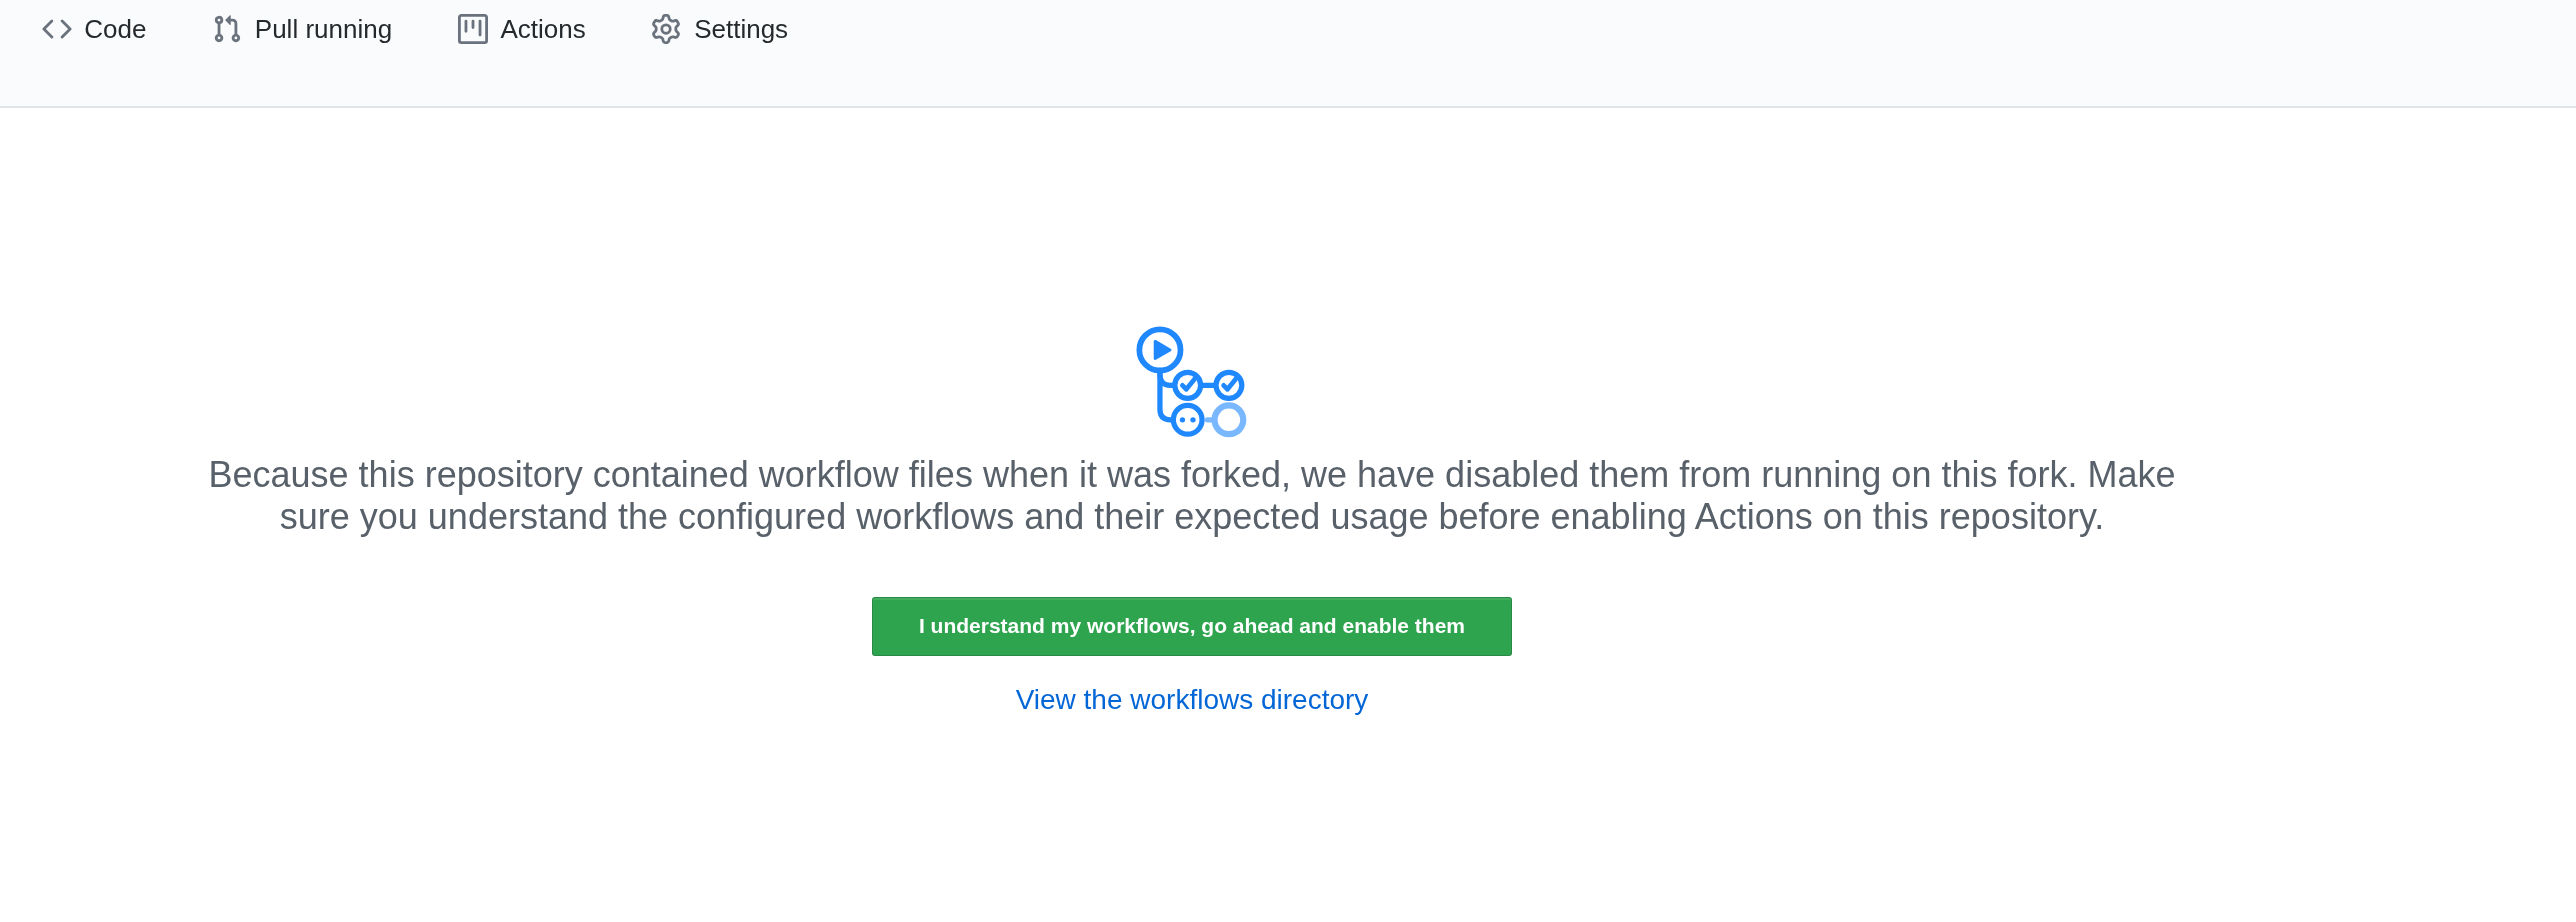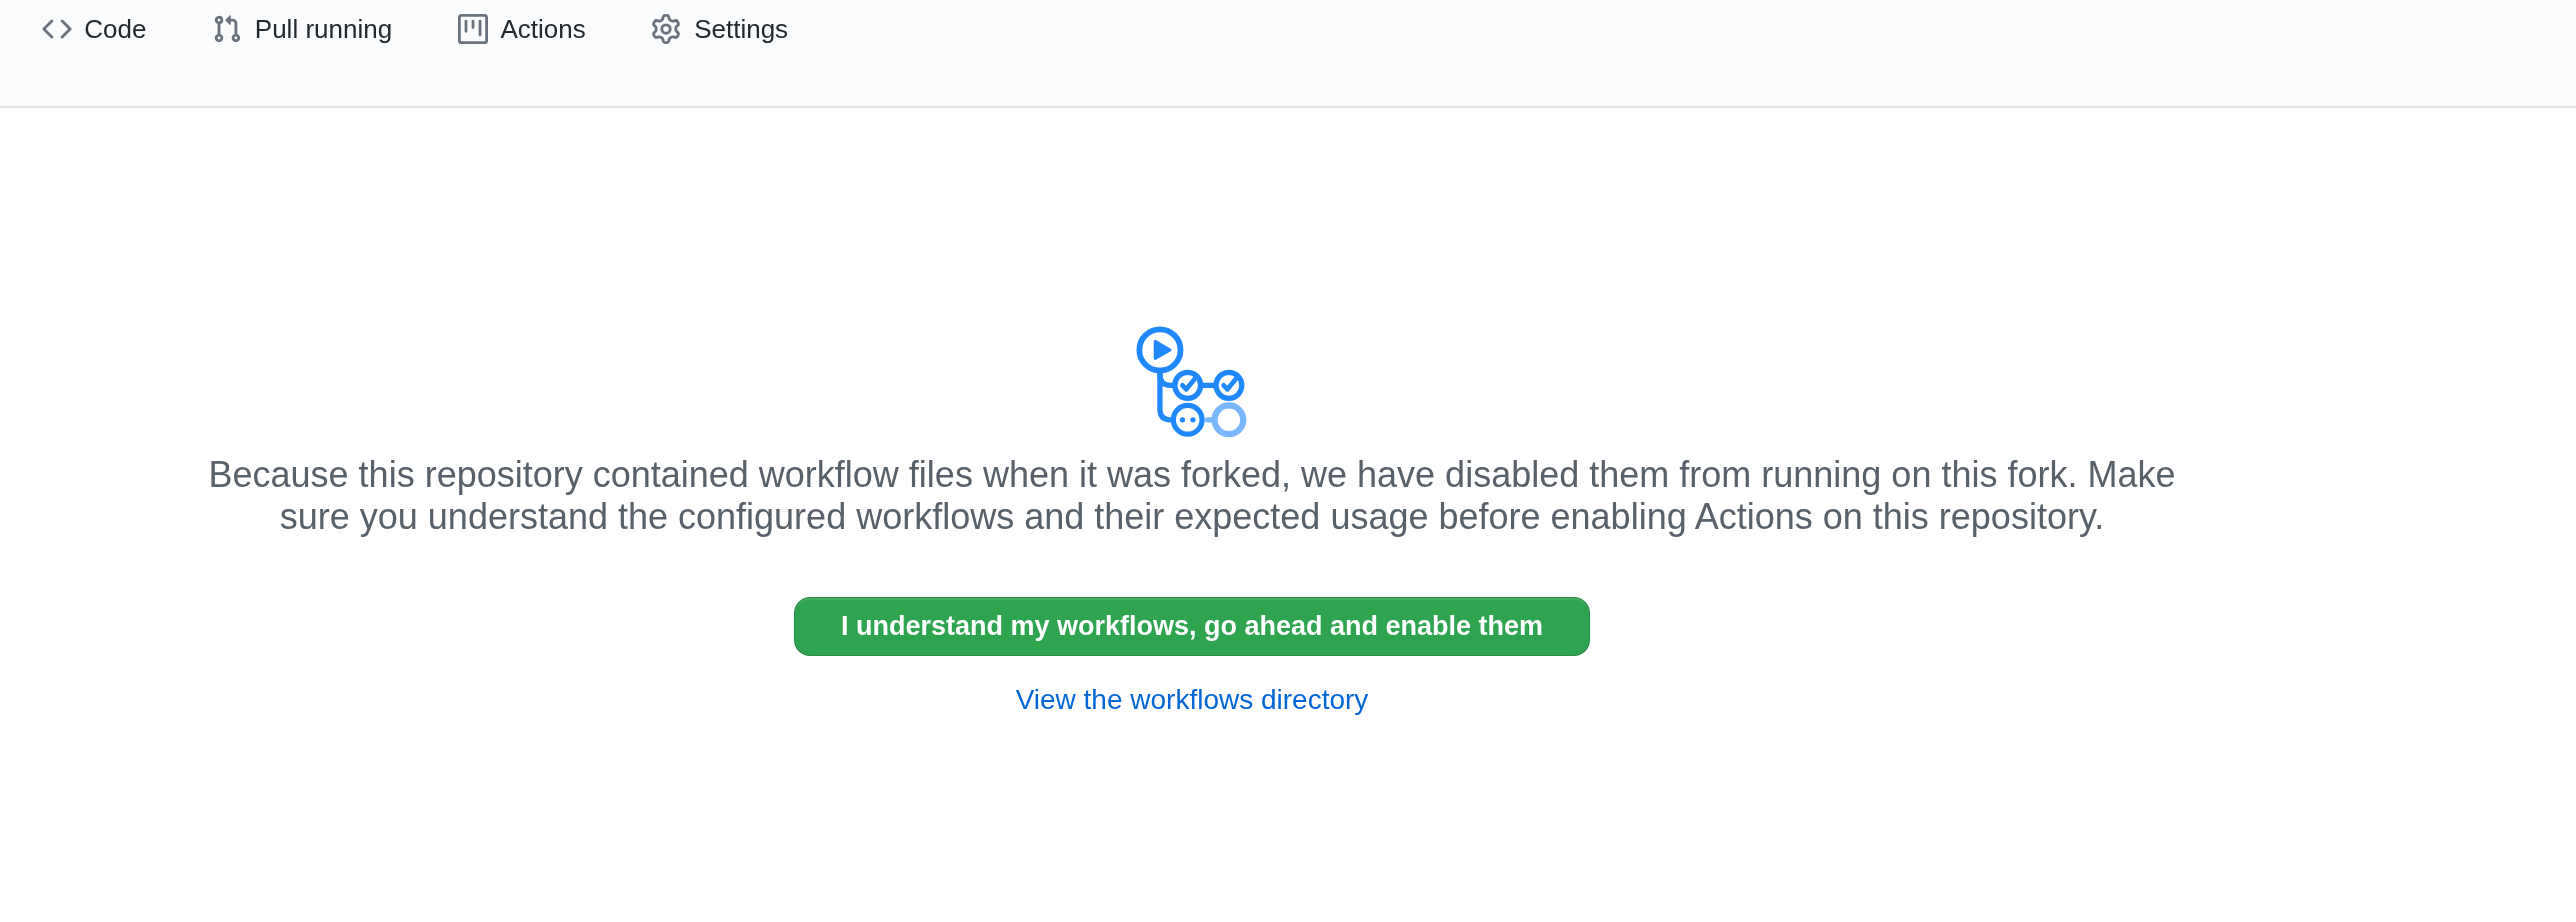--- a/index.html
+++ b/index.html
@@ -50,22 +50,22 @@
     font-weight:bold; color:var(--fg);
   }
   .desc {
     margin-top:13.7px; font-size:36px; line-height:42px; color:var(--muted);
   }
   .enable-btn {
     margin-top:59px; height:59px; padding:0 46px;
     display:flex; align-items:center; justify-content:center;
     background:var(--green); color:#ffffff;
     font-family:"Liberation Sans", sans-serif;
-    font-size:27px; font-weight:bold;
-    border:1px solid rgba(27,31,35,0.2); border-radius:16px;
+    font-size:21px; font-weight:bold;
+    border:1px solid rgba(27,31,35,0.2); border-radius:3px;
     box-shadow:inset 0 2px 0 rgba(255,255,255,0.1);
     cursor:pointer; white-space:nowrap;
   }
   .workflows-link {
     margin-top:28px; font-size:28px; color:var(--link);
     text-decoration:none; cursor:pointer;
   }
 </style>
 </head>
 <body>

